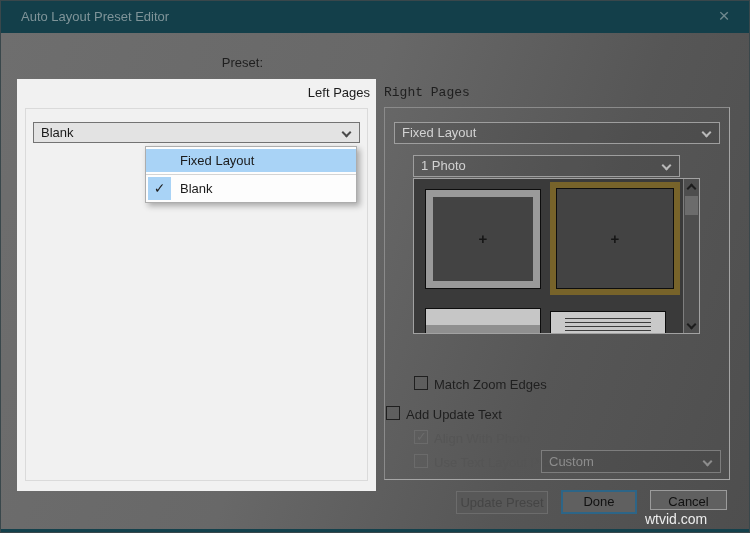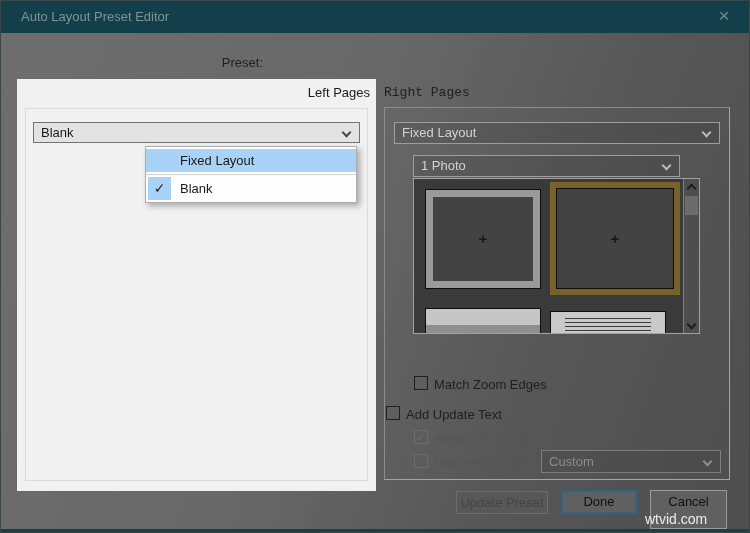--- a/index.html
+++ b/index.html
@@ -164,19 +164,19 @@
 
     <div class="cb disabled" style="left:413px;top:421px;"></div>
     <div class="dim-label" style="position:absolute;left:433px;top:422px;">Use Text Layout Preset:</div>
     <div class="combo disabled" style="left:540px;top:417px;width:180px;height:23px;">
       <span class="cv" style="line-height:21px;">Custom</span>
       <span class="chev" style="top:7px;"></span>
     </div>
 
     <div class="btn disabled" style="left:455px;top:458px;width:92px;">Update Preset</div>
     <div class="btn default" style="left:560px;top:457px;width:76px;height:24px;">Done</div>
-    <div class="btn" style="left:649px;top:457px;width:77px;height:39px;line-height:22px;">Cancel</div>
+    <div class="btn" style="left:649px;top:457px;width:77px;height:20px;line-height:22px;">Cancel</div>
 
     <div class="watermark" style="top:478px;">wtvid.com</div>
 
     <div class="bottom-strip"></div>
   </div>
 </div>
 
 </body></html>

